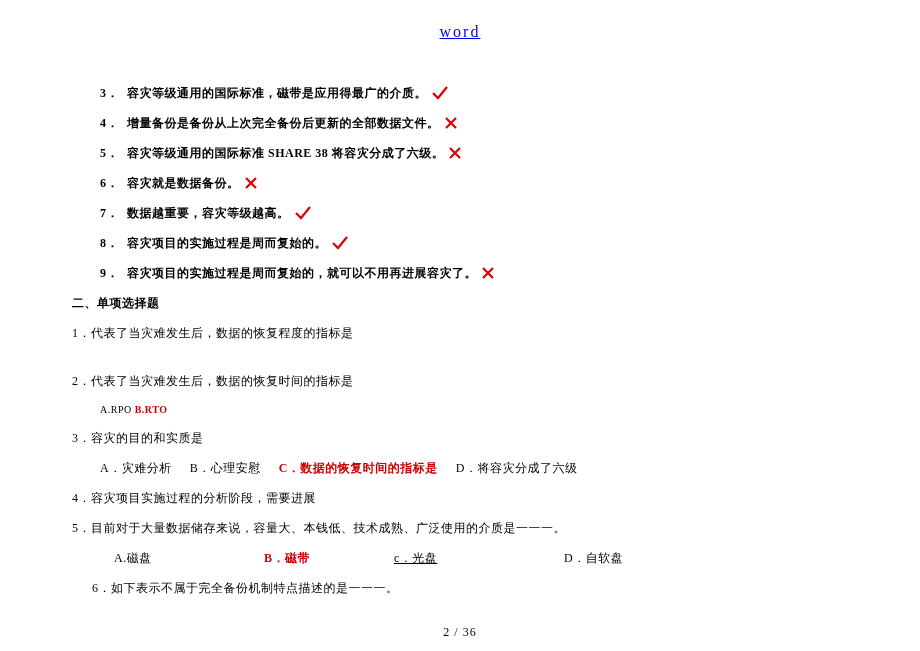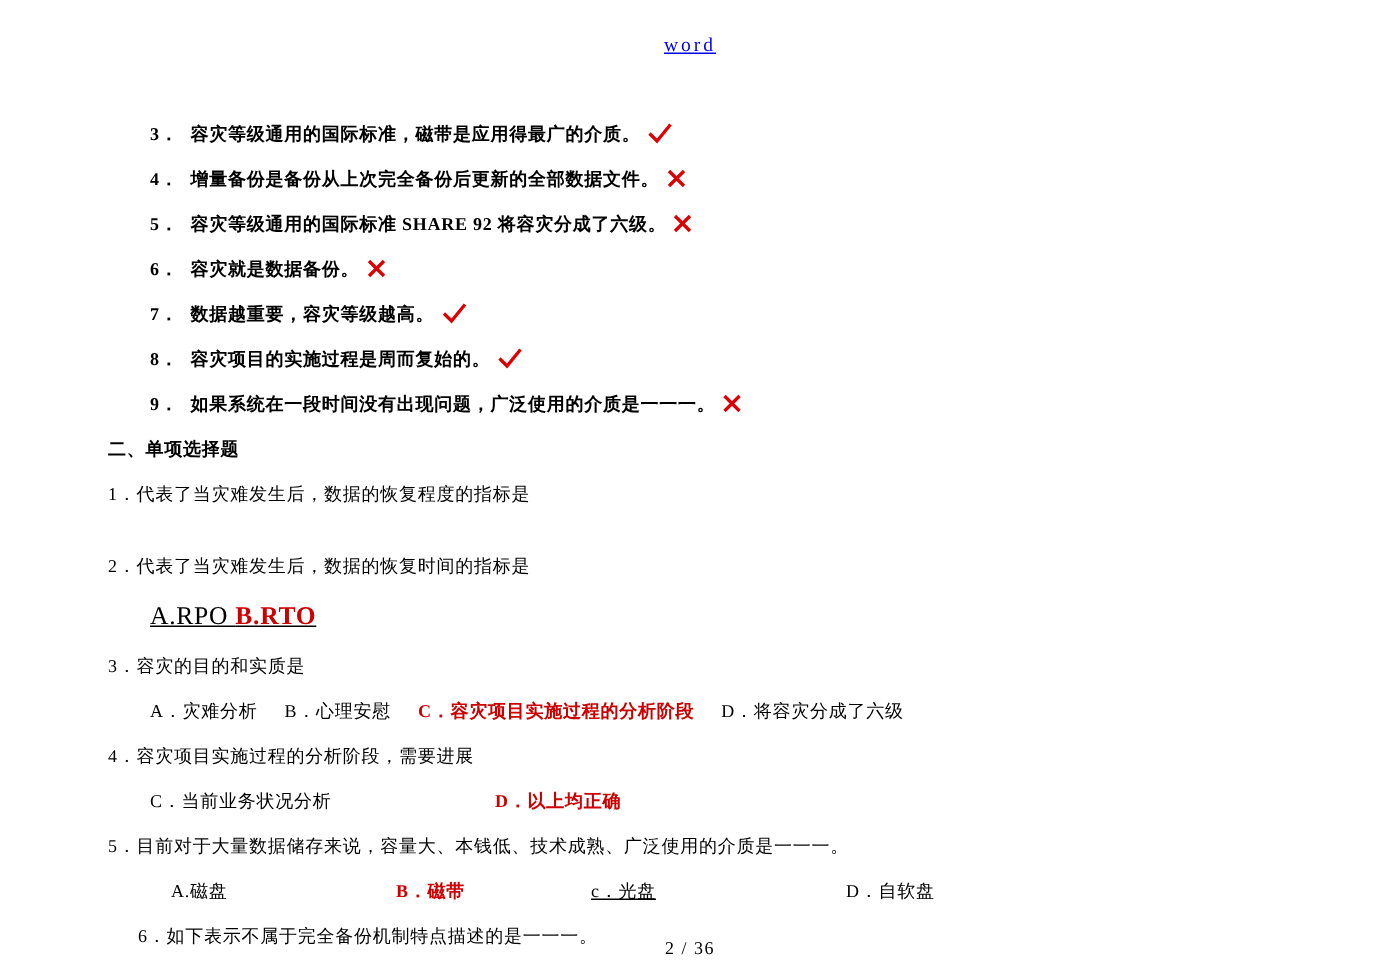--- a/index.html
+++ b/index.html
@@ -12,21 +12,21 @@
       height: 651px;
       position: relative;
       padding: 20px 70px 30px 70px;
       line-height: 1.5;
     }
     .header-link {
       text-align: center;
       color: #0000ee;
       text-decoration: underline;
       font-family: "Times New Roman", serif;
-      font-size: 13px;
+      font-size: 16px;
       margin-bottom: 40px;
       letter-spacing: 2px;
     }
     .tf-section { margin-left: 30px; }
     .tf-line {
       font-weight: bold;
       margin-bottom: 12px;
       display: flex;
       align-items: center;
       letter-spacing: 0.5px;
@@ -95,21 +95,21 @@
     <span class="tf-num">4．</span>
     <span>增量备份是备份从上次完全备份后更新的全部数据文件。</span>
     <span class="mark">
         <svg width="14" height="14">
           <path d="M2 2 L12 12 M12 2 L2 12" stroke="#d00" stroke-width="2.2"></path>
         </svg>
       </span>
   </div>
   <div class="tf-line">
     <span class="tf-num">5．</span>
-    <span>容灾等级通用的国际标准 SHARE 92 将容灾分成了六级。</span>
+    <span>容灾等级通用的国际标准 SHARE 38 将容灾分成了六级。</span>
     <span class="mark">
         <svg width="14" height="14">
           <path d="M2 2 L12 12 M12 2 L2 12" stroke="#d00" stroke-width="2.2"></path>
         </svg>
       </span>
   </div>
   <div class="tf-line">
     <span class="tf-num">6．</span>
     <span>容灾就是数据备份。</span>
     <span class="mark">
@@ -131,51 +131,47 @@
     <span class="tf-num">8．</span>
     <span>容灾项目的实施过程是周而复始的。</span>
     <span class="mark">
         <svg width="18" height="16">
           <path d="M2 8 L7 13 L16 2" stroke="#d00" stroke-width="2.2" fill="none"></path>
         </svg>
       </span>
   </div>
   <div class="tf-line">
     <span class="tf-num">9．</span>
-    <span>如果系统在一段时间没有出现问题，广泛使用的介质是一一一。</span>
+    <span>容灾项目的实施过程是周而复始的，就可以不用再进展容灾了。</span>
     <span class="mark">
         <svg width="14" height="14">
           <path d="M2 2 L12 12 M12 2 L2 12" stroke="#d00" stroke-width="2.2"></path>
         </svg>
       </span>
   </div>
 
   <div class="section-title">二、单项选择题</div>
 
   <div class="q-line ind0">1．代表了当灾难发生后，数据的恢复程度的指标是</div>
   <div class="spacer"></div>
 
   <div class="q-line ind0">2．代表了当灾难发生后，数据的恢复时间的指标是</div>
-  <div class="q-line ind1" style="font-size:17px;text-decoration:underline;">
+  <div class="q-line ind1" style="font-size:10px;">
     <span>A.RPO </span><span class="red-ans">B.RTO</span>
   </div>
 
   <div class="q-line ind0">3．容灾的目的和实质是</div>
   <div class="opt-row">
     <span class="opt-span" style="margin-right:18px;">A．灾难分析</span>
     <span class="opt-span" style="margin-right:18px;">B．心理安慰</span>
-    <span class="opt-span red" style="margin-right:18px;">C．容灾项目实施过程的分析阶段</span>
+    <span class="opt-span red" style="margin-right:18px;">C．数据的恢复时间的指标是</span>
     <span class="opt-span">D．将容灾分成了六级</span>
   </div>
 
   <div class="q-line ind0">4．容灾项目实施过程的分析阶段，需要进展</div>
-  <div class="opt-row">
-    <span class="opt-span w1">C．当前业务状况分析</span>
-    <span class="opt-span red">D．以上均正确</span>
-  </div>
 
   <div class="q-line ind0">5．目前对于大量数据储存来说，容量大、本钱低、技术成熟、广泛使用的介质是一一一。</div>
   <div class="opt-row">
     <span class="opt-span w2">A.磁盘</span>
     <span class="opt-span w3 red bold">B．磁带</span>
     <span class="opt-span" style="width:170px;text-decoration:underline;">c．光盘</span>
     <span class="opt-span">D．自软盘</span>
   </div>
 
   <div class="q-line ind05">6．如下表示不属于完全备份机制特点描述的是一一一。</div>

